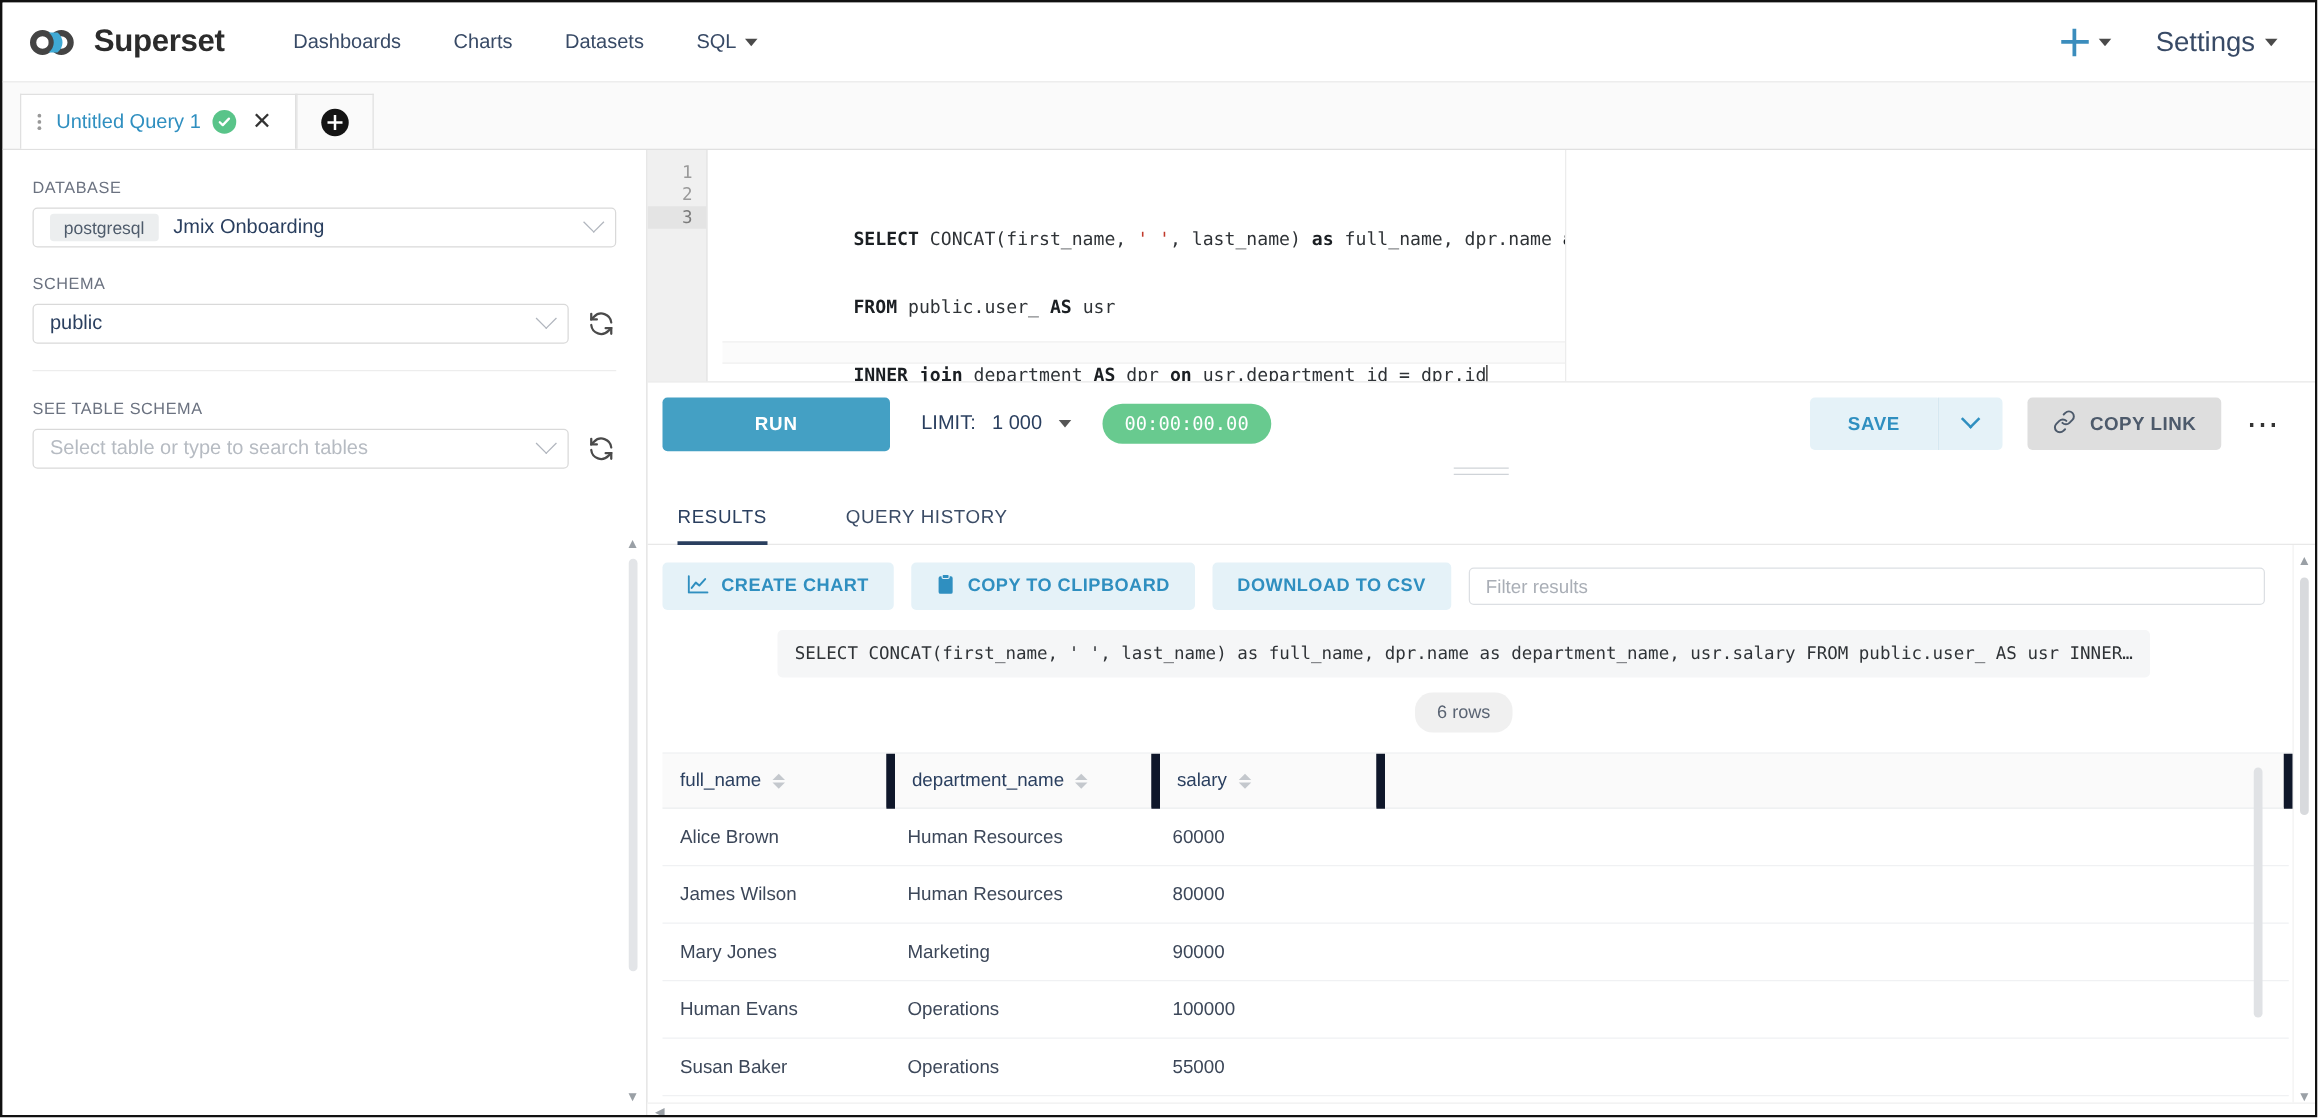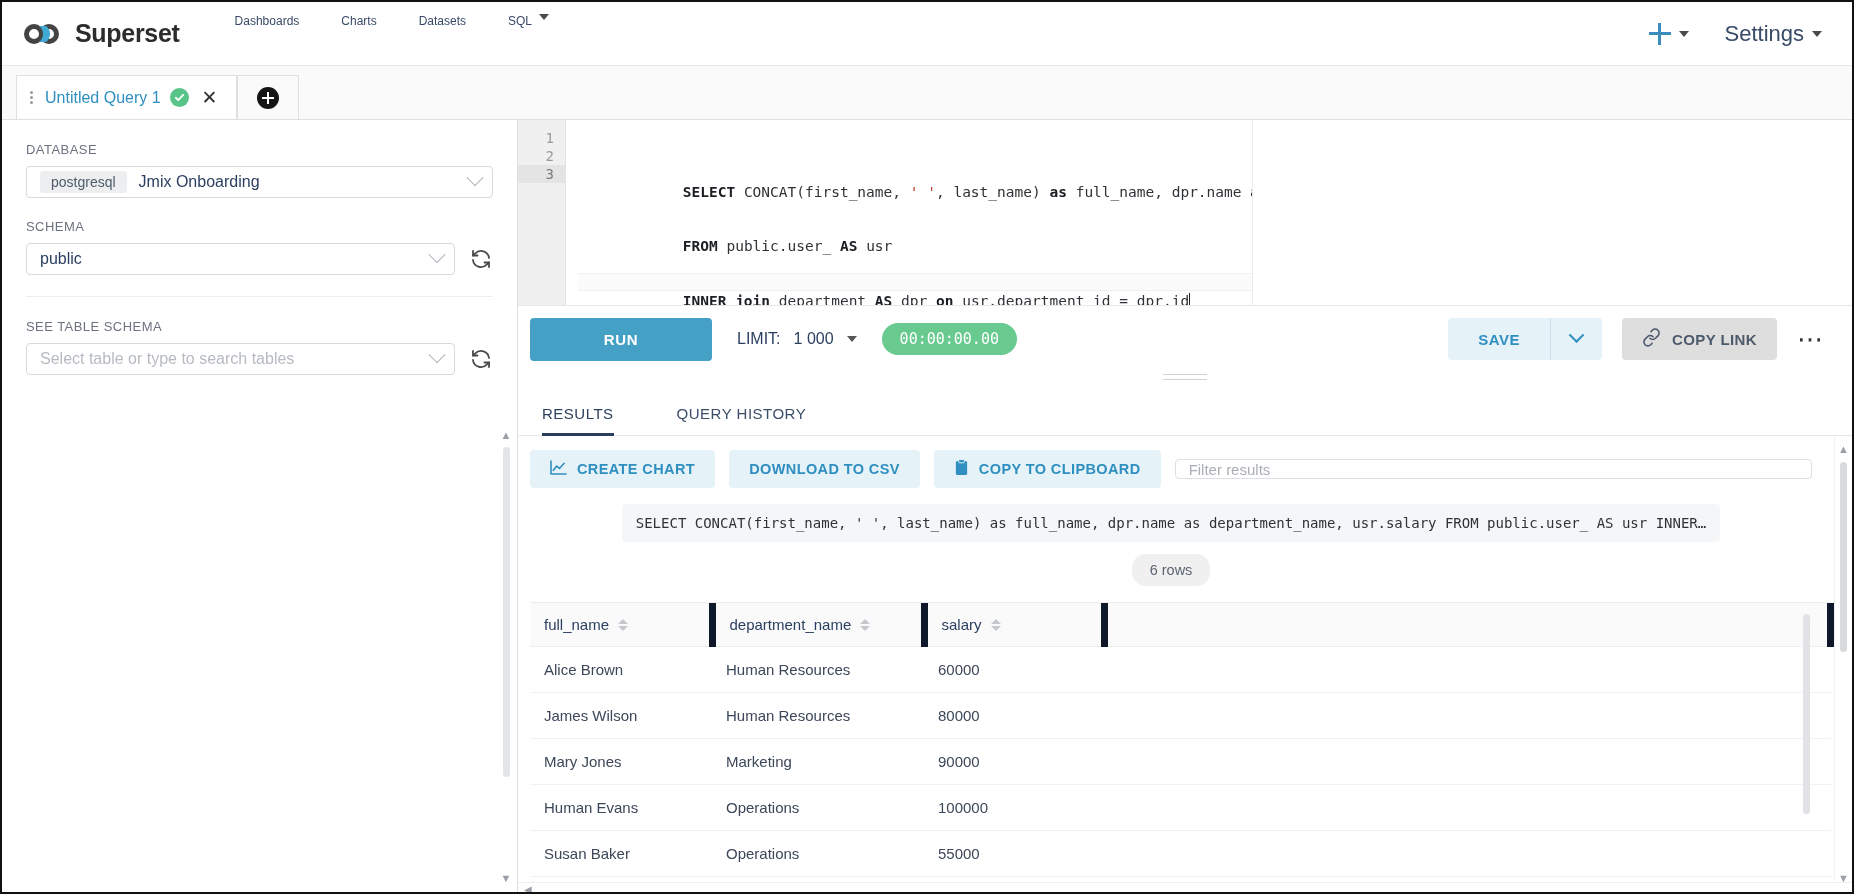--- a/index.html
+++ b/index.html
@@ -26,22 +26,22 @@
     padding: 0 22px 0 20px;
     border-bottom: 1px solid #e8e8e8;
     background: #fff;
     position: relative;
   }
   .brand { display: flex; align-items: center; gap: 11px; margin-right: 34px; }
   .brand-logo { width: 42px; height: 26px; position: relative; }
   .brand-text { font-size: 25px; font-weight: bold; color: #2c2c2c; letter-spacing: -0.3px; }
   .nav-links { display: flex; align-items: center; gap: 0; }
   .nav-link {
-    font-size: 12px; color: #384a66; padding: 0 21px; cursor: pointer;
-    display: flex; align-items: flex-start; gap: 7px; height: 40px;
+    font-size: 16px; color: #384a66; padding: 0 21px; cursor: pointer;
+    display: flex; align-items: center; gap: 7px; height: 40px;
   }
   .caret-down {
     width: 0; height: 0;
     border-left: 5px solid transparent;
     border-right: 5px solid transparent;
     border-top: 6px solid #4a4a4a;
     display: inline-block;
   }
   .nav-right {
     position: absolute; right: 22px; top: 0; height: 64px;
@@ -251,21 +251,21 @@
   .results-body { flex: 1; display: flex; min-height: 0; }
   .results-main { flex: 1; min-width: 0; padding: 14px 0 0 12px; position: relative; }
   .res-actions { display: flex; align-items: center; gap: 14px; padding-right: 22px; }
   .btn-light {
     background: #e5f2f8; color: #2f8fc0; border: none; height: 38px;
     padding: 0 20px; border-radius: 4px; font-size: 14.5px; font-weight: bold;
     letter-spacing: 0.4px; display: flex; align-items: center; gap: 10px; cursor: pointer;
     white-space: nowrap;
   }
   .filter-input {
-    flex: 1; height: 20px; border: 1px solid #dcdfe3; border-radius: 4px;
+    flex: 1; height: 30px; border: 1px solid #dcdfe3; border-radius: 4px;
     padding: 0 13px; font-size: 15px; color: #2a3f5f; background: #fff;
     font-family: "Liberation Sans", sans-serif;
   }
   .filter-input::placeholder { color: #a9aeb6; }
 
   .qpreview-row { display: flex; align-items: center; gap: 12px; margin-top: 16px; padding-right: 22px; flex-direction: column; }
   .qpreview {
     flex: 1; min-width: 0; background: #f5f6f7; border-radius: 4px;
     padding: 11px 14px; font-family: "DejaVu Sans Mono", monospace;
     font-size: 14px; color: #2f3337; white-space: nowrap; overflow: hidden;
@@ -510,30 +510,30 @@
           <div class="res-actions">
             <button class="btn-light">
               <span>
                 <svg width="17" height="15" viewBox="0 0 18 16" fill="none" stroke="#2f8fc0" stroke-width="1.7" stroke-linecap="round" stroke-linejoin="round">
                   <path d="M1 1v14h16"></path>
                   <path d="M3.5 11l3.5-4.5 3 2.5L15 3.5"></path>
                 </svg>
               </span>
               <span>CREATE CHART</span>
             </button>
-            <button class="btn-light">DOWNLOAD TO CSV</button>
             <button class="btn-light">
               <span>
                 <svg width="15" height="17" viewBox="0 0 16 18" fill="#2f8fc0">
                   <rect x="2" y="2" width="12" height="15" rx="1.6"></rect>
                   <rect x="5" y="0.5" width="6" height="3.5" rx="1" fill="#2f8fc0" stroke="#e5f2f8" stroke-width="1"></rect>
                 </svg>
               </span>
               <span>COPY TO CLIPBOARD</span>
             </button>
+            <button class="btn-light">DOWNLOAD TO CSV</button>
             <input class="filter-input" type="text" placeholder="Filter results" style="">
           </div>
 
           <div class="qpreview-row">
             <div class="qpreview">SELECT CONCAT(first_name, ' ', last_name) as full_name, dpr.name as department_name, usr.salary FROM public.user_ AS usr INNER…</div>
             <div class="rows-badge">6 rows</div>
           </div>
 
           <div class="rtable">
             <table>

